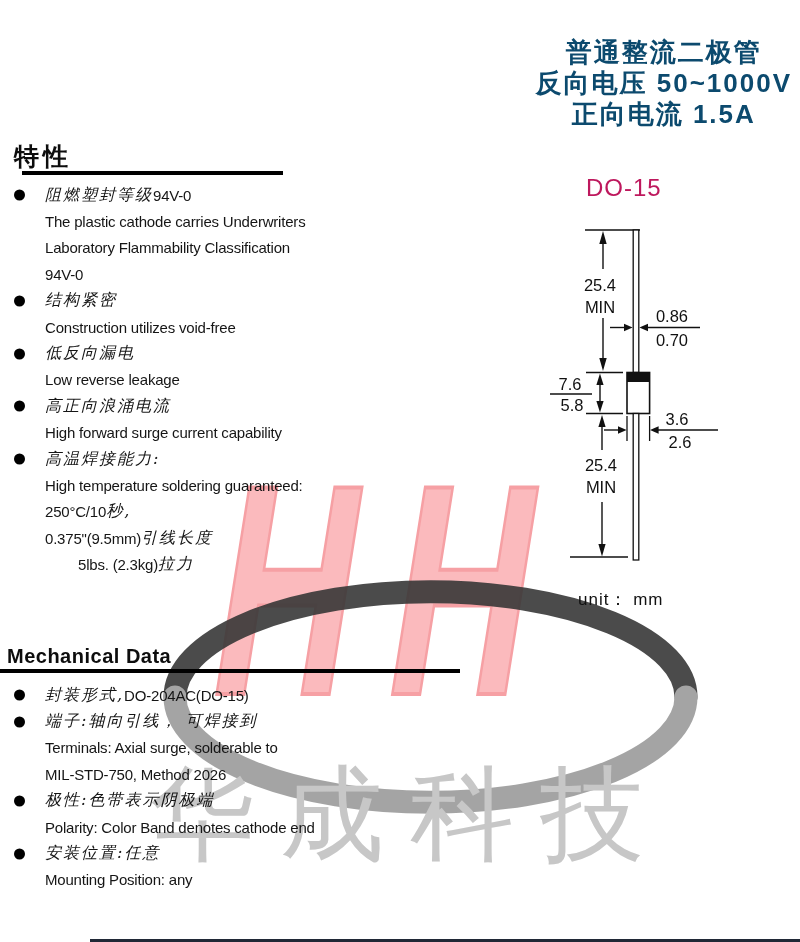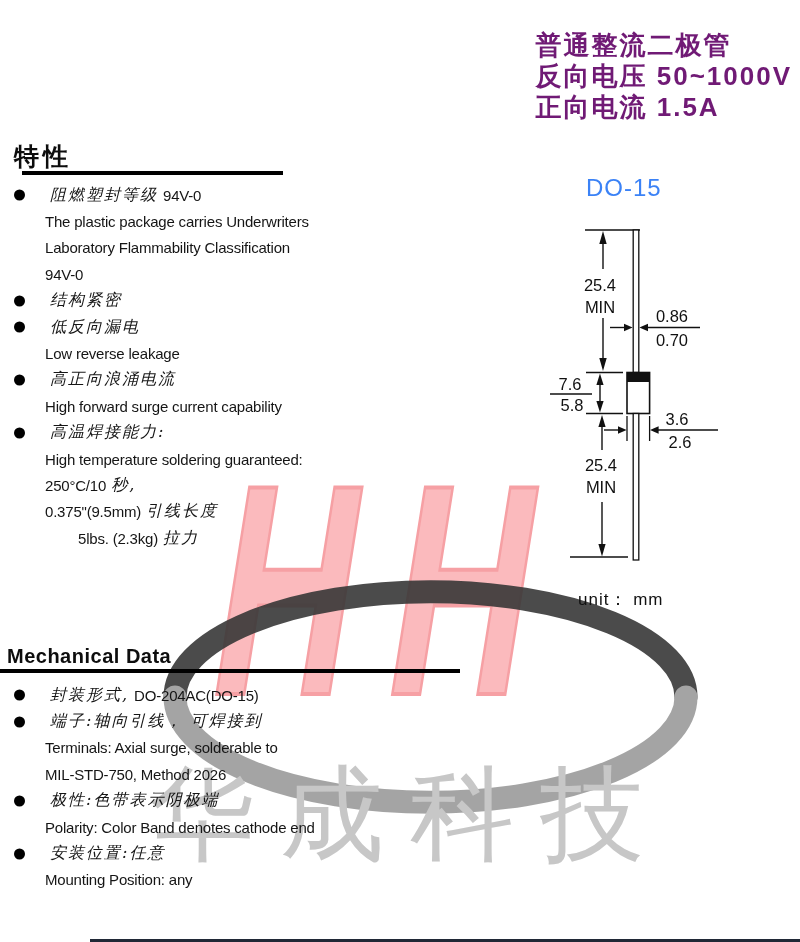--- a/index.html
+++ b/index.html
@@ -12,42 +12,42 @@
   .wm-hh{left:244px;top:440px;font-size:300px;font-weight:bold;line-height:1;
          color:#fbbabd;-webkit-text-stroke:4px #f6a0a4;letter-spacing:58px;
          transform:skewX(-9deg) scaleX(0.64);transform-origin:left top;}
   .wm-ellipse{left:163px;top:579px;width:535px;height:237px;opacity:0.9;}
   .wm-company{left:150px;top:746px;font-size:104px;letter-spacing:26px;color:#c7c7c7;
               font-family:"DejaVu Serif", serif;white-space:nowrap;}
 
   
   .content{z-index:1;}
 
-  .header{right:8px;top:30px;text-align:left;font-weight:bold;font-size:26px;
-          line-height:31px;letter-spacing:2px;color:#701a75;white-space:nowrap;}
+  .header{right:8px;top:37px;text-align:center;font-weight:bold;font-size:26px;
+          line-height:31px;letter-spacing:2px;color:#0c4a6e;white-space:nowrap;}
 
   .sec-heading{font-weight:bold;color:#0d0d0d;white-space:nowrap;}
   .feat-heading{left:14px;top:140px;font-size:25px;letter-spacing:4px;}
   .feat-rule{left:22px;top:171px;width:261px;height:4px;background:#000;}
   .mech-heading{left:7px;top:645px;font-size:20px;letter-spacing:0.5px;}
   .mech-rule{left:0px;top:669px;width:460px;height:4px;background:#000;}
 
   .list{left:0;width:470px;}
   .feat-list{top:182px;}
   .mech-list{top:682px;}
   .row{position:relative;height:26.4px;padding-left:45px;display:flex;align-items:center;white-space:nowrap;}
   .row.indent{padding-left:78px;}
-  .row span + span{margin-left:5px;text-align:center;}
+  .row span + span{text-align:center;}
   .dot{position:absolute;left:14px;top:50%;transform:translateY(-50%);
        width:11px;height:11px;background:#000;border-radius:50%;}
   .zh{font-family:"DejaVu Serif", serif;font-style:italic;font-size:16px;letter-spacing:2px;color:#151515;}
   .en{font-size:15px;letter-spacing:-0.2px;color:#151515;}
 
   
-  .pkg-label{left:586px;top:174px;font-size:24px;letter-spacing:1px;color:#3b82f6;}
+  .pkg-label{left:586px;top:174px;font-size:24px;letter-spacing:1px;color:#be185d;}
   .diagram{left:540px;top:160px;width:260px;height:460px;}
   .diagram line, .diagram rect.wire, .diagram rect.body{stroke:#111;}
   .dim{font-family:"Liberation Sans", sans-serif;font-size:16.5px;fill:#111;}
   .unit-label{left:578px;top:588px;font-size:17px;color:#111;letter-spacing:1px;}
 
   .bottom-rule{left:90px;bottom:0;width:710px;height:3px;background:#202836;}
 </style>
 </head>
 <body>
 
@@ -69,31 +69,34 @@
 <div class="abs content sec-heading feat-heading">特性</div>
 <div class="abs content feat-rule"></div>
 
 <div class="abs content list feat-list">
   <div class="row">
     <span class="dot"></span>
     <span class="zh">阻燃塑封等级</span>
     <span class="en">94V-0</span>
   </div>
   <div class="row">
-    <span class="en">The plastic package carries Underwriters</span>
+    <span class="en">The plastic cathode carries Underwriters</span>
   </div>
   <div class="row">
     <span class="en">Laboratory Flammability Classification</span>
   </div>
   <div class="row">
     <span class="en">94V-0</span>
   </div>
   <div class="row">
     <span class="dot"></span>
     <span class="zh">结构紧密</span>
+  </div>
+  <div class="row">
+    <span class="en">Construction utilizes void-free</span>
   </div>
   <div class="row">
     <span class="dot"></span>
     <span class="zh">低反向漏电</span>
   </div>
   <div class="row">
     <span class="en">Low reverse leakage</span>
   </div>
   <div class="row">
     <span class="dot"></span>

